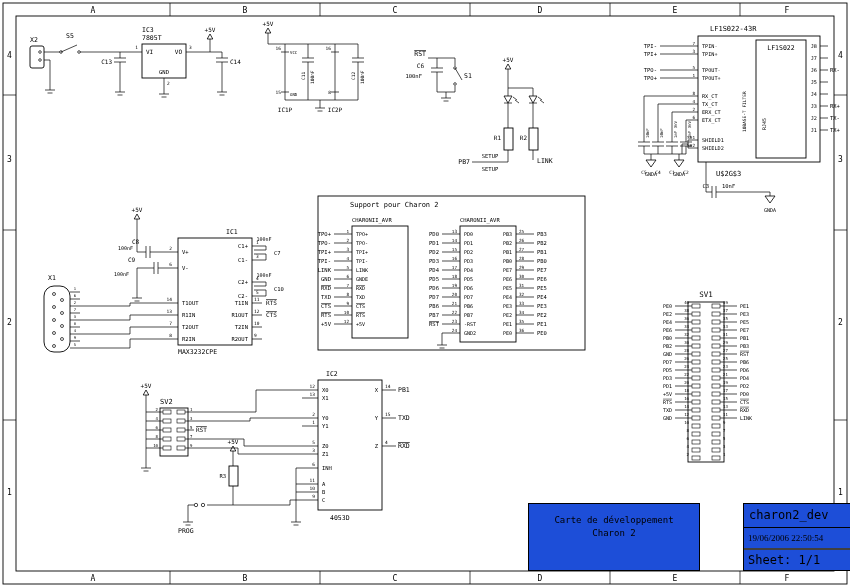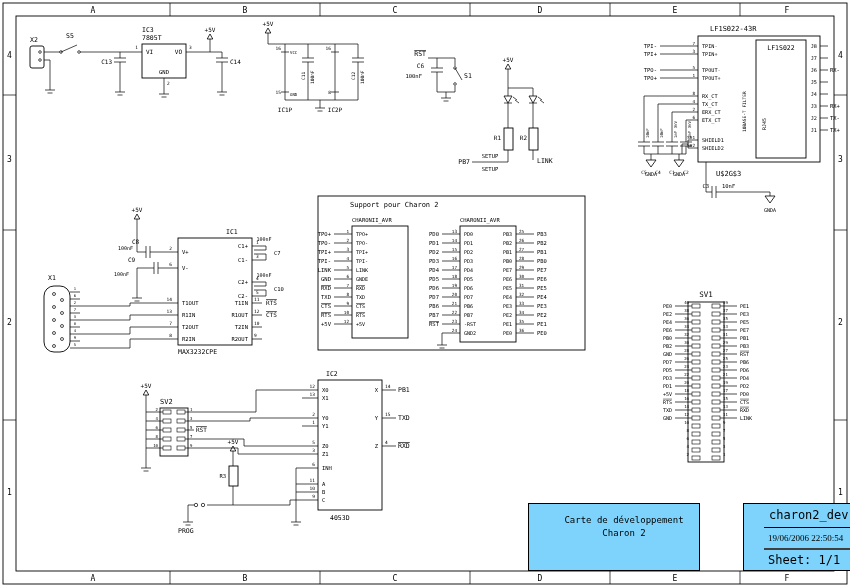--- a/index.html
+++ b/index.html
@@ -1,21 +1,21 @@
 <!DOCTYPE html>
 <html><head>
 <meta charset="utf-8">
 <style>
   html,body{margin:0;padding:0;background:#e8e8e8;}
   #page{position:relative;width:850px;height:587px;background:#ffffff;overflow:hidden;
         font-family:"DejaVu Sans Mono",monospace;color:#000;}
   #schem{position:absolute;left:0;top:0;}
   svg text{font-family:"DejaVu Sans Mono",monospace;fill:#000;}
   .ovl{text-decoration:overline;}
-  .tb{position:absolute;border:1px solid #000;background:#7dd3fc;box-sizing:border-box;padding-left:20px;}
+  .tb{position:absolute;border:1px solid #000;background:#1d4ed8;box-sizing:border-box;}
   #tb1{left:528px;top:503px;width:172px;height:68px;text-align:center;}
   #tb1 .top{height:45px;display:flex;flex-direction:column;justify-content:center;gap:3px;font-size:9px;}
   #tb1 .bot{height:21px;border-top:1px solid #000;line-height:20px;font-size:9px;}
   #tb2{left:699px;top:503px;width:135px;height:68px;margin-left:44px;}
   #tb2 .r1{height:23px;line-height:23px;font-size:12px;padding-left:5px;white-space:nowrap;}
   #tb2 .r2{height:20px;line-height:20px;font-size:9px;border-top:1px solid #000;padding-left:4px;white-space:nowrap;font-family:Liberation Serif, serif;}
   #tb2 .r3{height:21px;line-height:21px;font-size:12px;border-top:2px solid #404040;padding-left:4px;white-space:nowrap;}
 </style>
 </head>
 <body>

